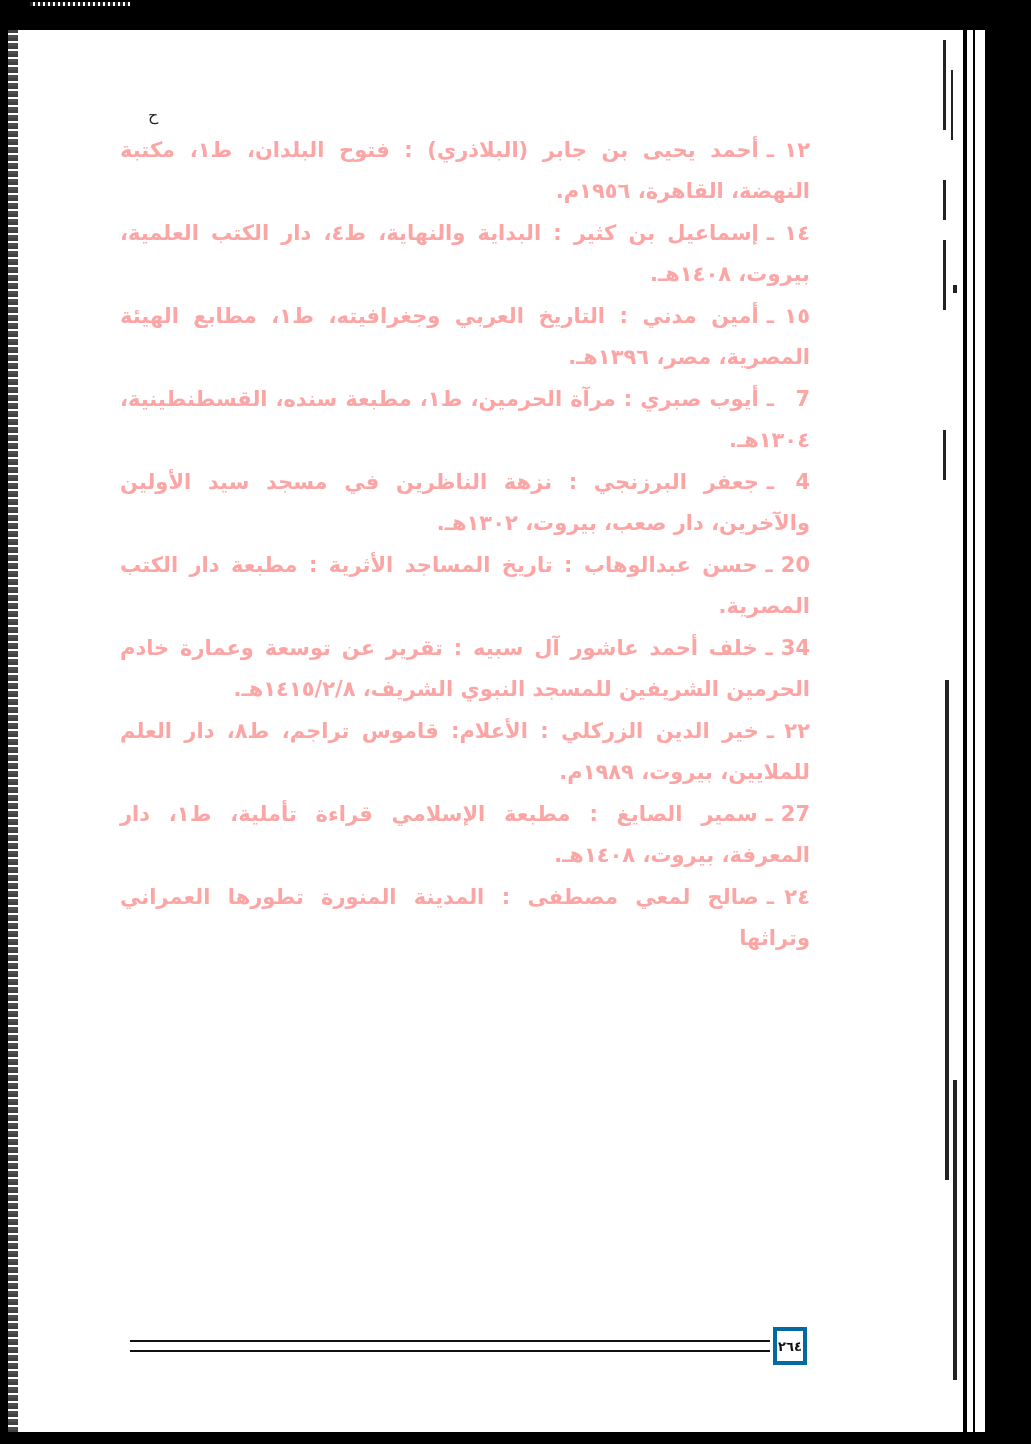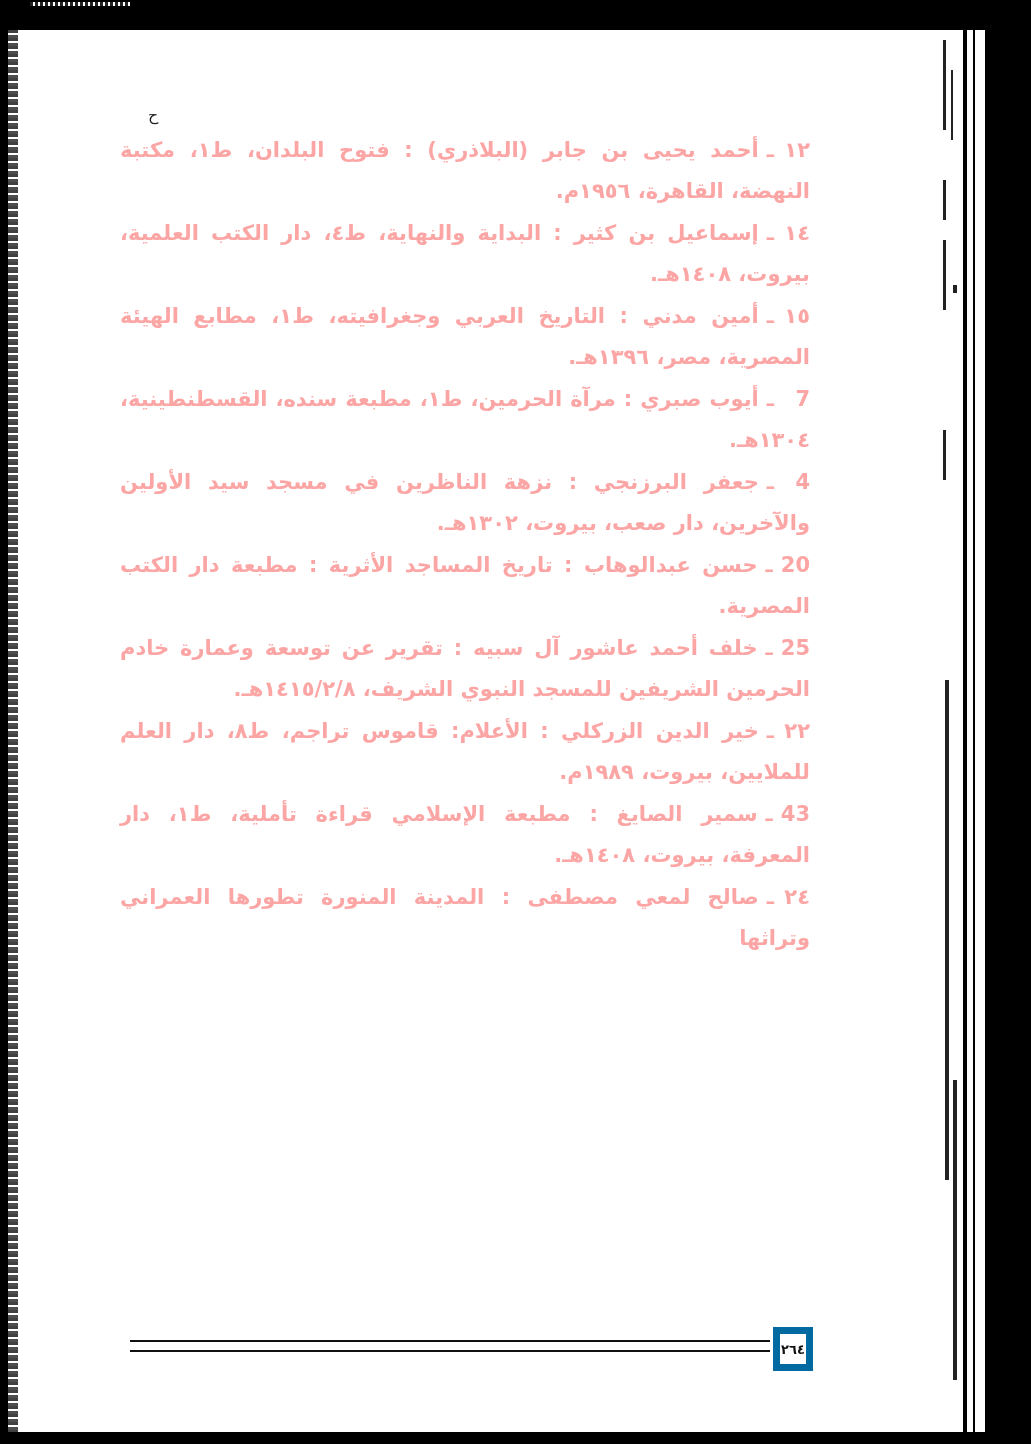--- a/index.html
+++ b/index.html
@@ -104,21 +104,21 @@
       height: 8px;
       border-top: 2px solid #111;
       border-bottom: 2px solid #111;
     }
     .page-number-box {
       position: absolute;
       left: 643px;
       top: -3px;
       width: 26px;
       height: 30px;
-      border: 7px solid #0369a1;
+      border: 4px solid #0369a1;
       display: flex;
       align-items: center;
       justify-content: center;
       font-size: 13px;
       font-weight: bold;
       color: #111;
       direction: rtl;
     }
     .bottom-bar {
       position: absolute;
@@ -153,23 +153,23 @@
   <div class="corner-mark">ح</div>
 </div>
 
 <div class="content">
   <p class="entry"><span class="entry-num">١٢</span><span class="entry-dash">ـ</span><span>أحمد يحيى بن جابر (البلاذري) : فتوح البلدان، ط١، مكتبة النهضة، القاهرة، ١٩٥٦م.</span></p>
   <p class="entry"><span class="entry-num">١٤</span><span class="entry-dash">ـ</span><span>إسماعيل بن كثير : البداية والنهاية، ط٤، دار الكتب العلمية، بيروت، ١٤٠٨هـ.</span></p>
   <p class="entry"><span class="entry-num">١٥</span><span class="entry-dash">ـ</span><span>أمين مدني : التاريخ العربي وجغرافيته، ط١، مطابع الهيئة المصرية، مصر، ١٣٩٦هـ.</span></p>
   <p class="entry"><span class="entry-num">7</span><span class="entry-dash">ـ</span><span>أيوب صبري : مرآة الحرمين، ط١، مطبعة سنده، القسطنطينية، ١٣٠٤هـ.</span></p>
   <p class="entry"><span class="entry-num">4</span><span class="entry-dash">ـ</span><span>جعفر البرزنجي : نزهة الناظرين في مسجد سيد الأولين والآخرين، دار صعب، بيروت، ١٣٠٢هـ.</span></p>
   <p class="entry"><span class="entry-num">20</span><span class="entry-dash">ـ</span><span>حسن عبدالوهاب : تاريخ المساجد الأثرية : مطبعة دار الكتب المصرية.</span></p>
-  <p class="entry"><span class="entry-num">25</span><span class="entry-dash">ـ</span><span>خلف أحمد عاشور آل سبيه : تقرير عن توسعة وعمارة خادم الحرمين الشريفين للمسجد النبوي الشريف، ١٤١٥/٢/٨هـ.</span></p>
+  <p class="entry"><span class="entry-num">34</span><span class="entry-dash">ـ</span><span>خلف أحمد عاشور آل سبيه : تقرير عن توسعة وعمارة خادم الحرمين الشريفين للمسجد النبوي الشريف، ١٤١٥/٢/٨هـ.</span></p>
   <p class="entry"><span class="entry-num">٢٢</span><span class="entry-dash">ـ</span><span>خير الدين الزركلي : الأعلام: قاموس تراجم، ط٨، دار العلم للملايين، بيروت، ١٩٨٩م.</span></p>
-  <p class="entry"><span class="entry-num">43</span><span class="entry-dash">ـ</span><span>سمير الصايغ : مطبعة الإسلامي قراءة تأملية، ط١، دار المعرفة، بيروت، ١٤٠٨هـ.</span></p>
+  <p class="entry"><span class="entry-num">27</span><span class="entry-dash">ـ</span><span>سمير الصايغ : مطبعة الإسلامي قراءة تأملية، ط١، دار المعرفة، بيروت، ١٤٠٨هـ.</span></p>
   <p class="entry"><span class="entry-num">٢٤</span><span class="entry-dash">ـ</span><span>صالح لمعي مصطفى : المدينة المنورة تطورها العمراني وتراثها</span></p>
 </div>
 
 <div class="footer">
   <div class="footer-rule"></div>
   <div class="page-number-box">٢٦٤</div>
 </div>
 
 <div class="bottom-bar"></div>
 

